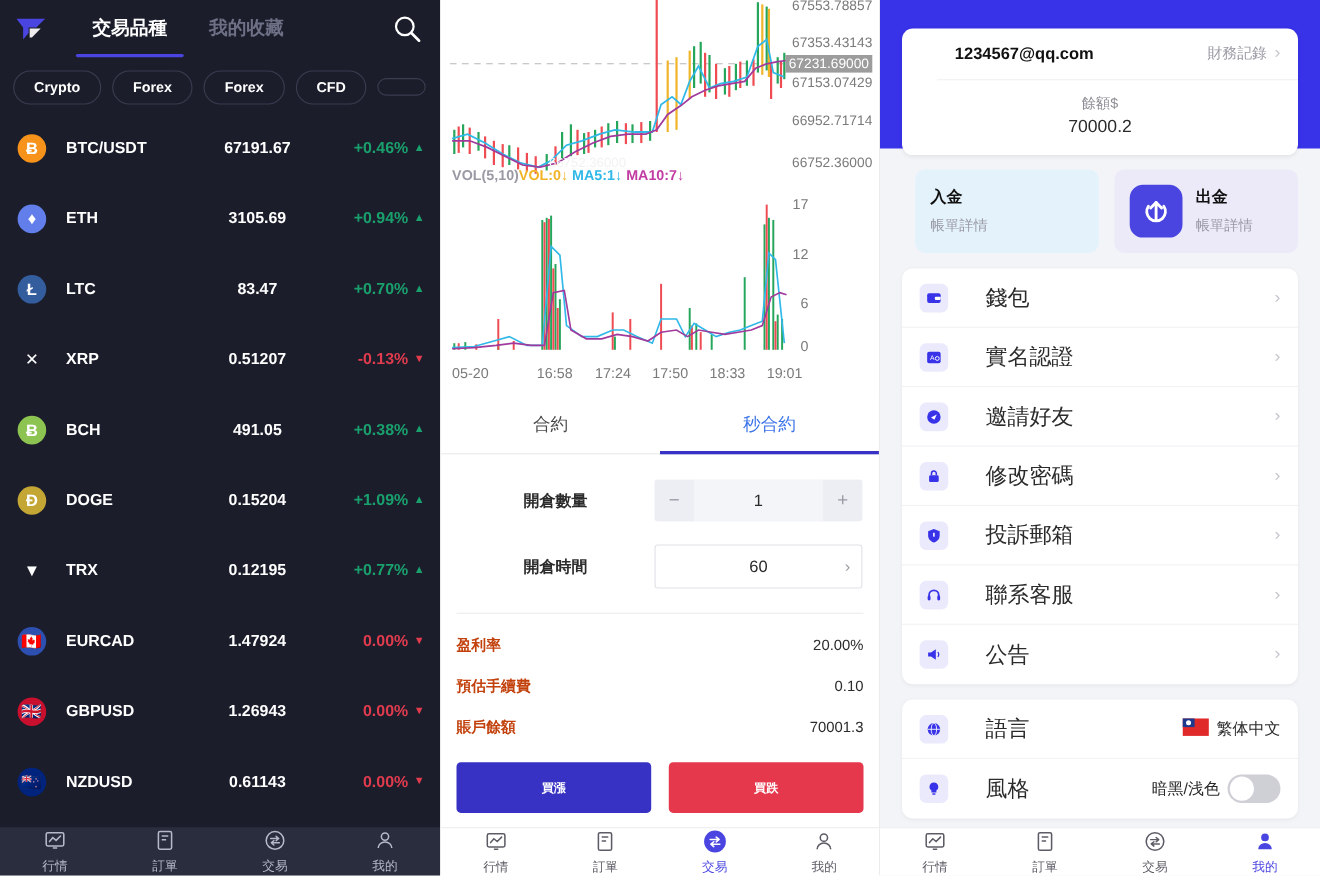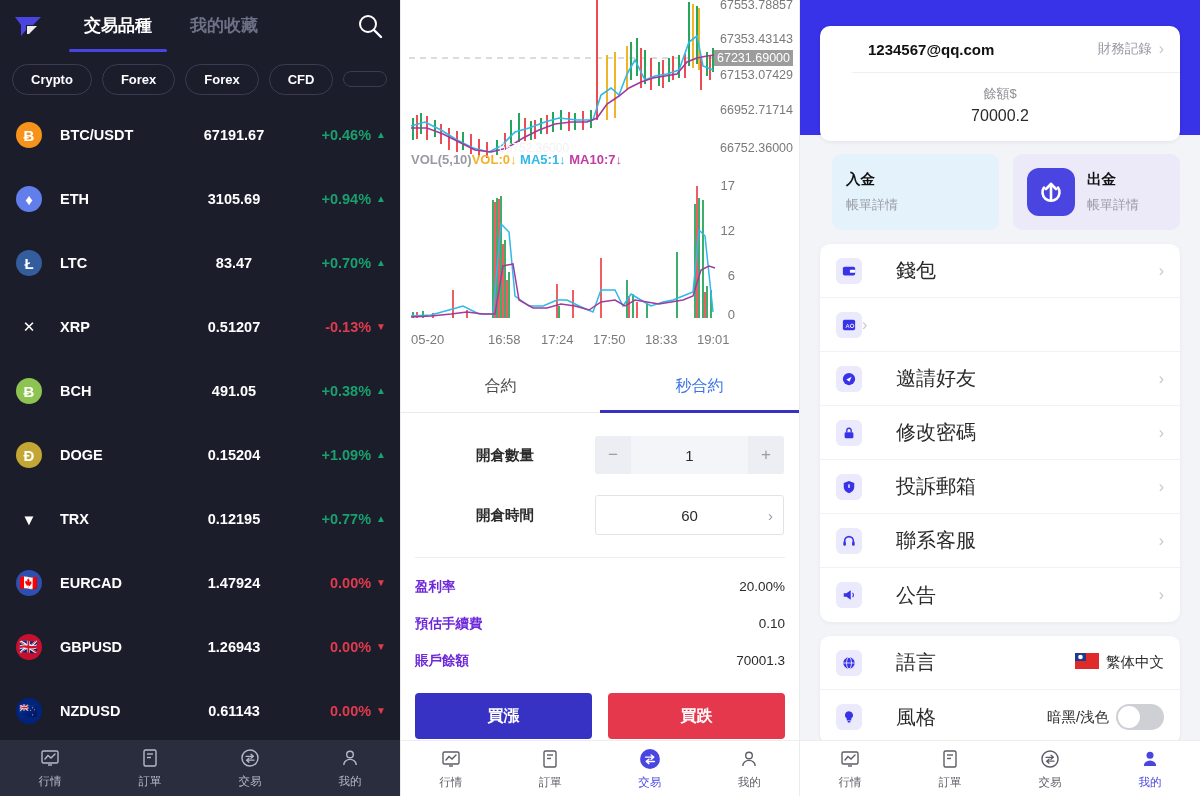--- a/index.html
+++ b/index.html
@@ -130,26 +130,26 @@
     width: 189px; height: 40px; border: 1px solid #e2e2e8; border-radius: 3px;
     display: flex; align-items: center; justify-content: center; position: relative;
     font-size: 15px; color: #2b2b2b;
   }
   .selectbox .chev { position: absolute; right: 10px; color: #9a9aa5; font-size: 15px; }
   .divider { height: 1px; background: #ececec; margin-top: 12px; }
   .info-row {
     display: flex; align-items: center; justify-content: space-between;
     height: 37px; font-size: 13.5px;
   }
-  .info-row .k { color: #6d28d9; font-weight: bold; }
+  .info-row .k { color: #c2410c; font-weight: bold; }
   .info-row .v { color: #2b2b2b; }
   .act-row { display: flex; gap: 16px; margin-top: 14px; }
   .act {
     flex: 1; height: 46px; border-radius: 4px; color: #fff;
-    font-size: 16px; font-weight: bold;
+    font-size: 11px; font-weight: bold;
     display: flex; align-items: center; justify-content: center;
   }
   .act.buy { background: #3832c4; }
   .act.sell { background: #e5384c; }
 
   
   .panel-me {
     width: 400px; height: 796px; background: #f3f4f8;
     display: flex; flex-direction: column; position: relative; overflow: hidden;
   }
@@ -199,21 +199,21 @@
   .toggle {
     width: 48px; height: 26px; border-radius: 13px; background: #cfcfd6;
     position: relative; flex: none;
   }
   .toggle::after {
     content: ""; position: absolute; left: 2px; top: 2px; width: 22px; height: 22px;
     border-radius: 50%; background: #fff;
   }
 
   
-  .bnav { height: 56px; display: flex; flex: none; }
+  .bnav { height: 44px; display: flex; flex: none; }
   .bnav-item {
     flex: 1; display: flex; flex-direction: column; align-items: center;
     justify-content: center; gap: 5px; font-size: 11.5px;
   }
   .bnav.dark { background: #2a2d3d; }
   .bnav.dark .bnav-item { color: #b6b9c9; }
   .bnav.light { background: #ffffff; border-top: 1px solid #ededed; }
   .bnav.light .bnav-item { color: #5c5c66; }
   .bnav .bnav-item.active { color: #4a45e0; }
   .bnav-ic { width: 22px; height: 22px; display: flex; align-items: center; justify-content: center; }
@@ -670,20 +670,21 @@
             <span class="mi-chev">›</span>
           </div>
           <div class="menu-item">
             <span class="mi-ic">
               <svg width="14" height="14" viewBox="0 0 16 16">
                 <rect x="1" y="2" width="14" height="12" rx="2" fill="#3832e8"></rect>
                 <text x="4" y="11" font-size="7" fill="#fff" font-family="Liberation Sans,sans-serif">A</text>
                 <circle cx="11.5" cy="9" r="2" fill="none" stroke="#fff" stroke-width="1"></circle>
               </svg>
             </span>
+            <span class="mi-lab">實名認證</span>
             <span class="mi-chev">›</span>
           </div>
           <div class="menu-item">
             <span class="mi-ic">
               <svg width="14" height="14" viewBox="0 0 16 16">
                 <circle cx="8" cy="8" r="7" fill="#3832e8"></circle>
                 <path d="M5 8.5 L11 5.5 L8.5 11 Z" fill="#fff"></path>
               </svg>
             </span>
             <span class="mi-lab">邀請好友</span>

